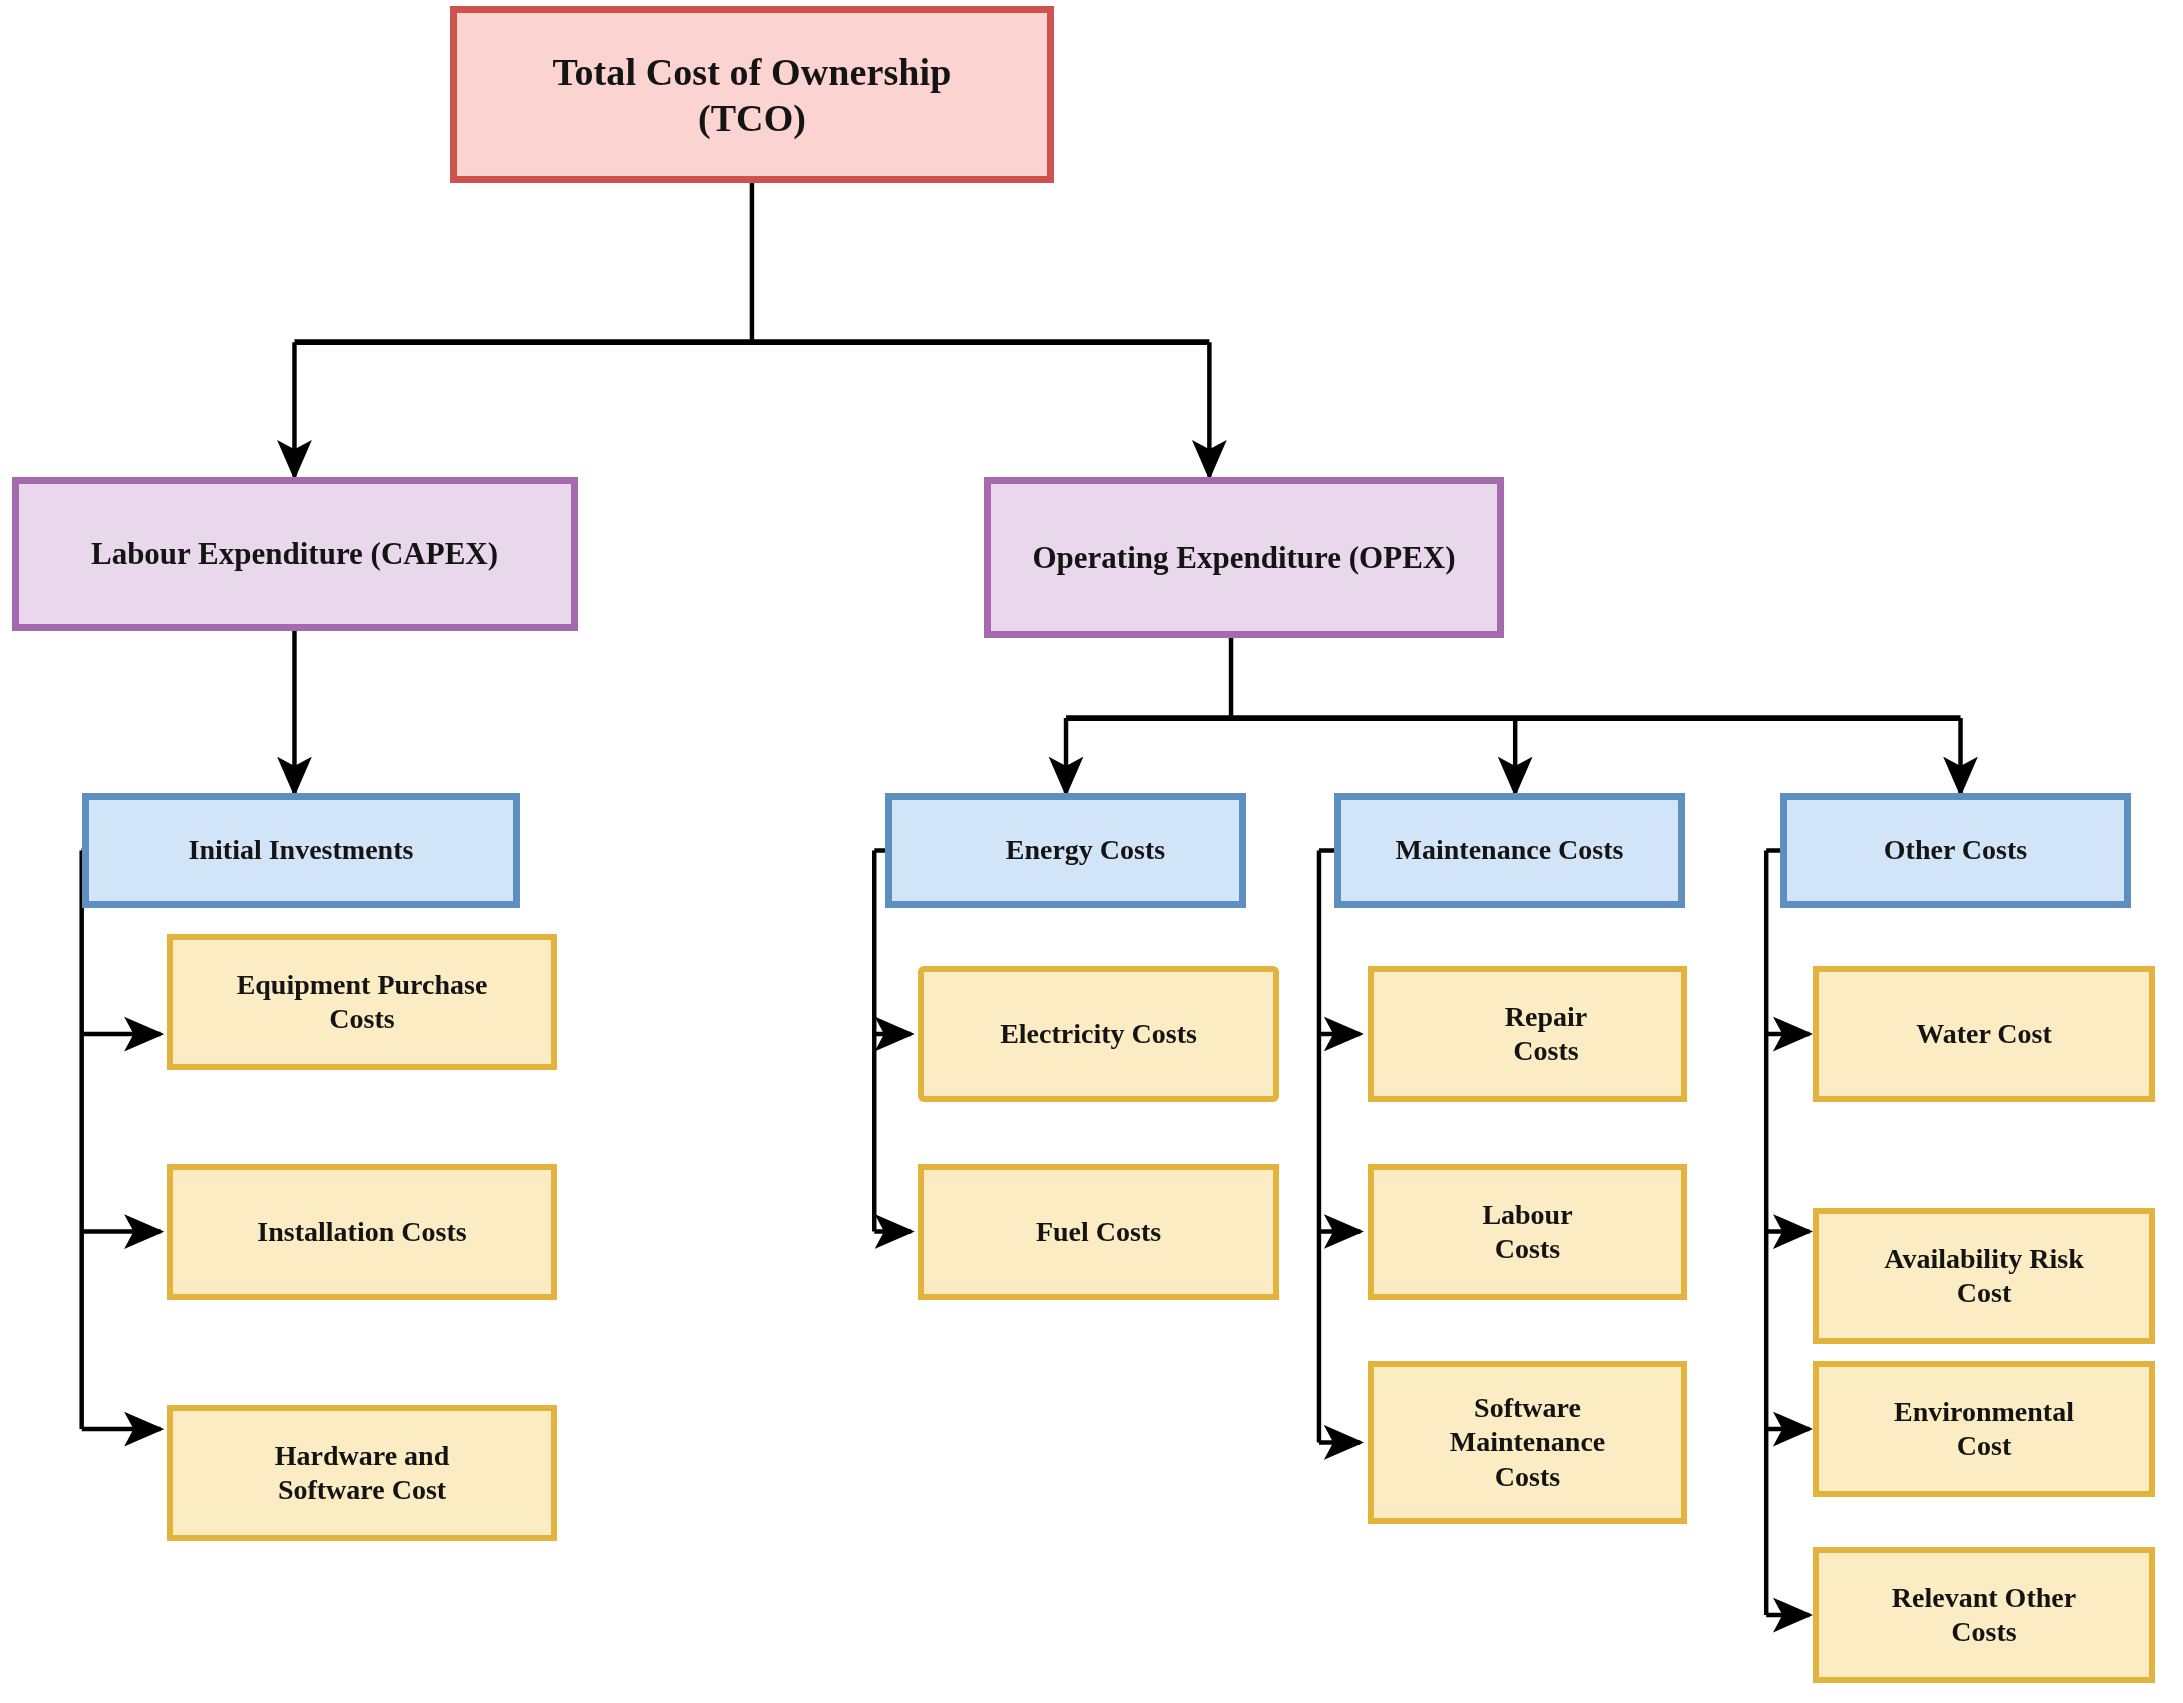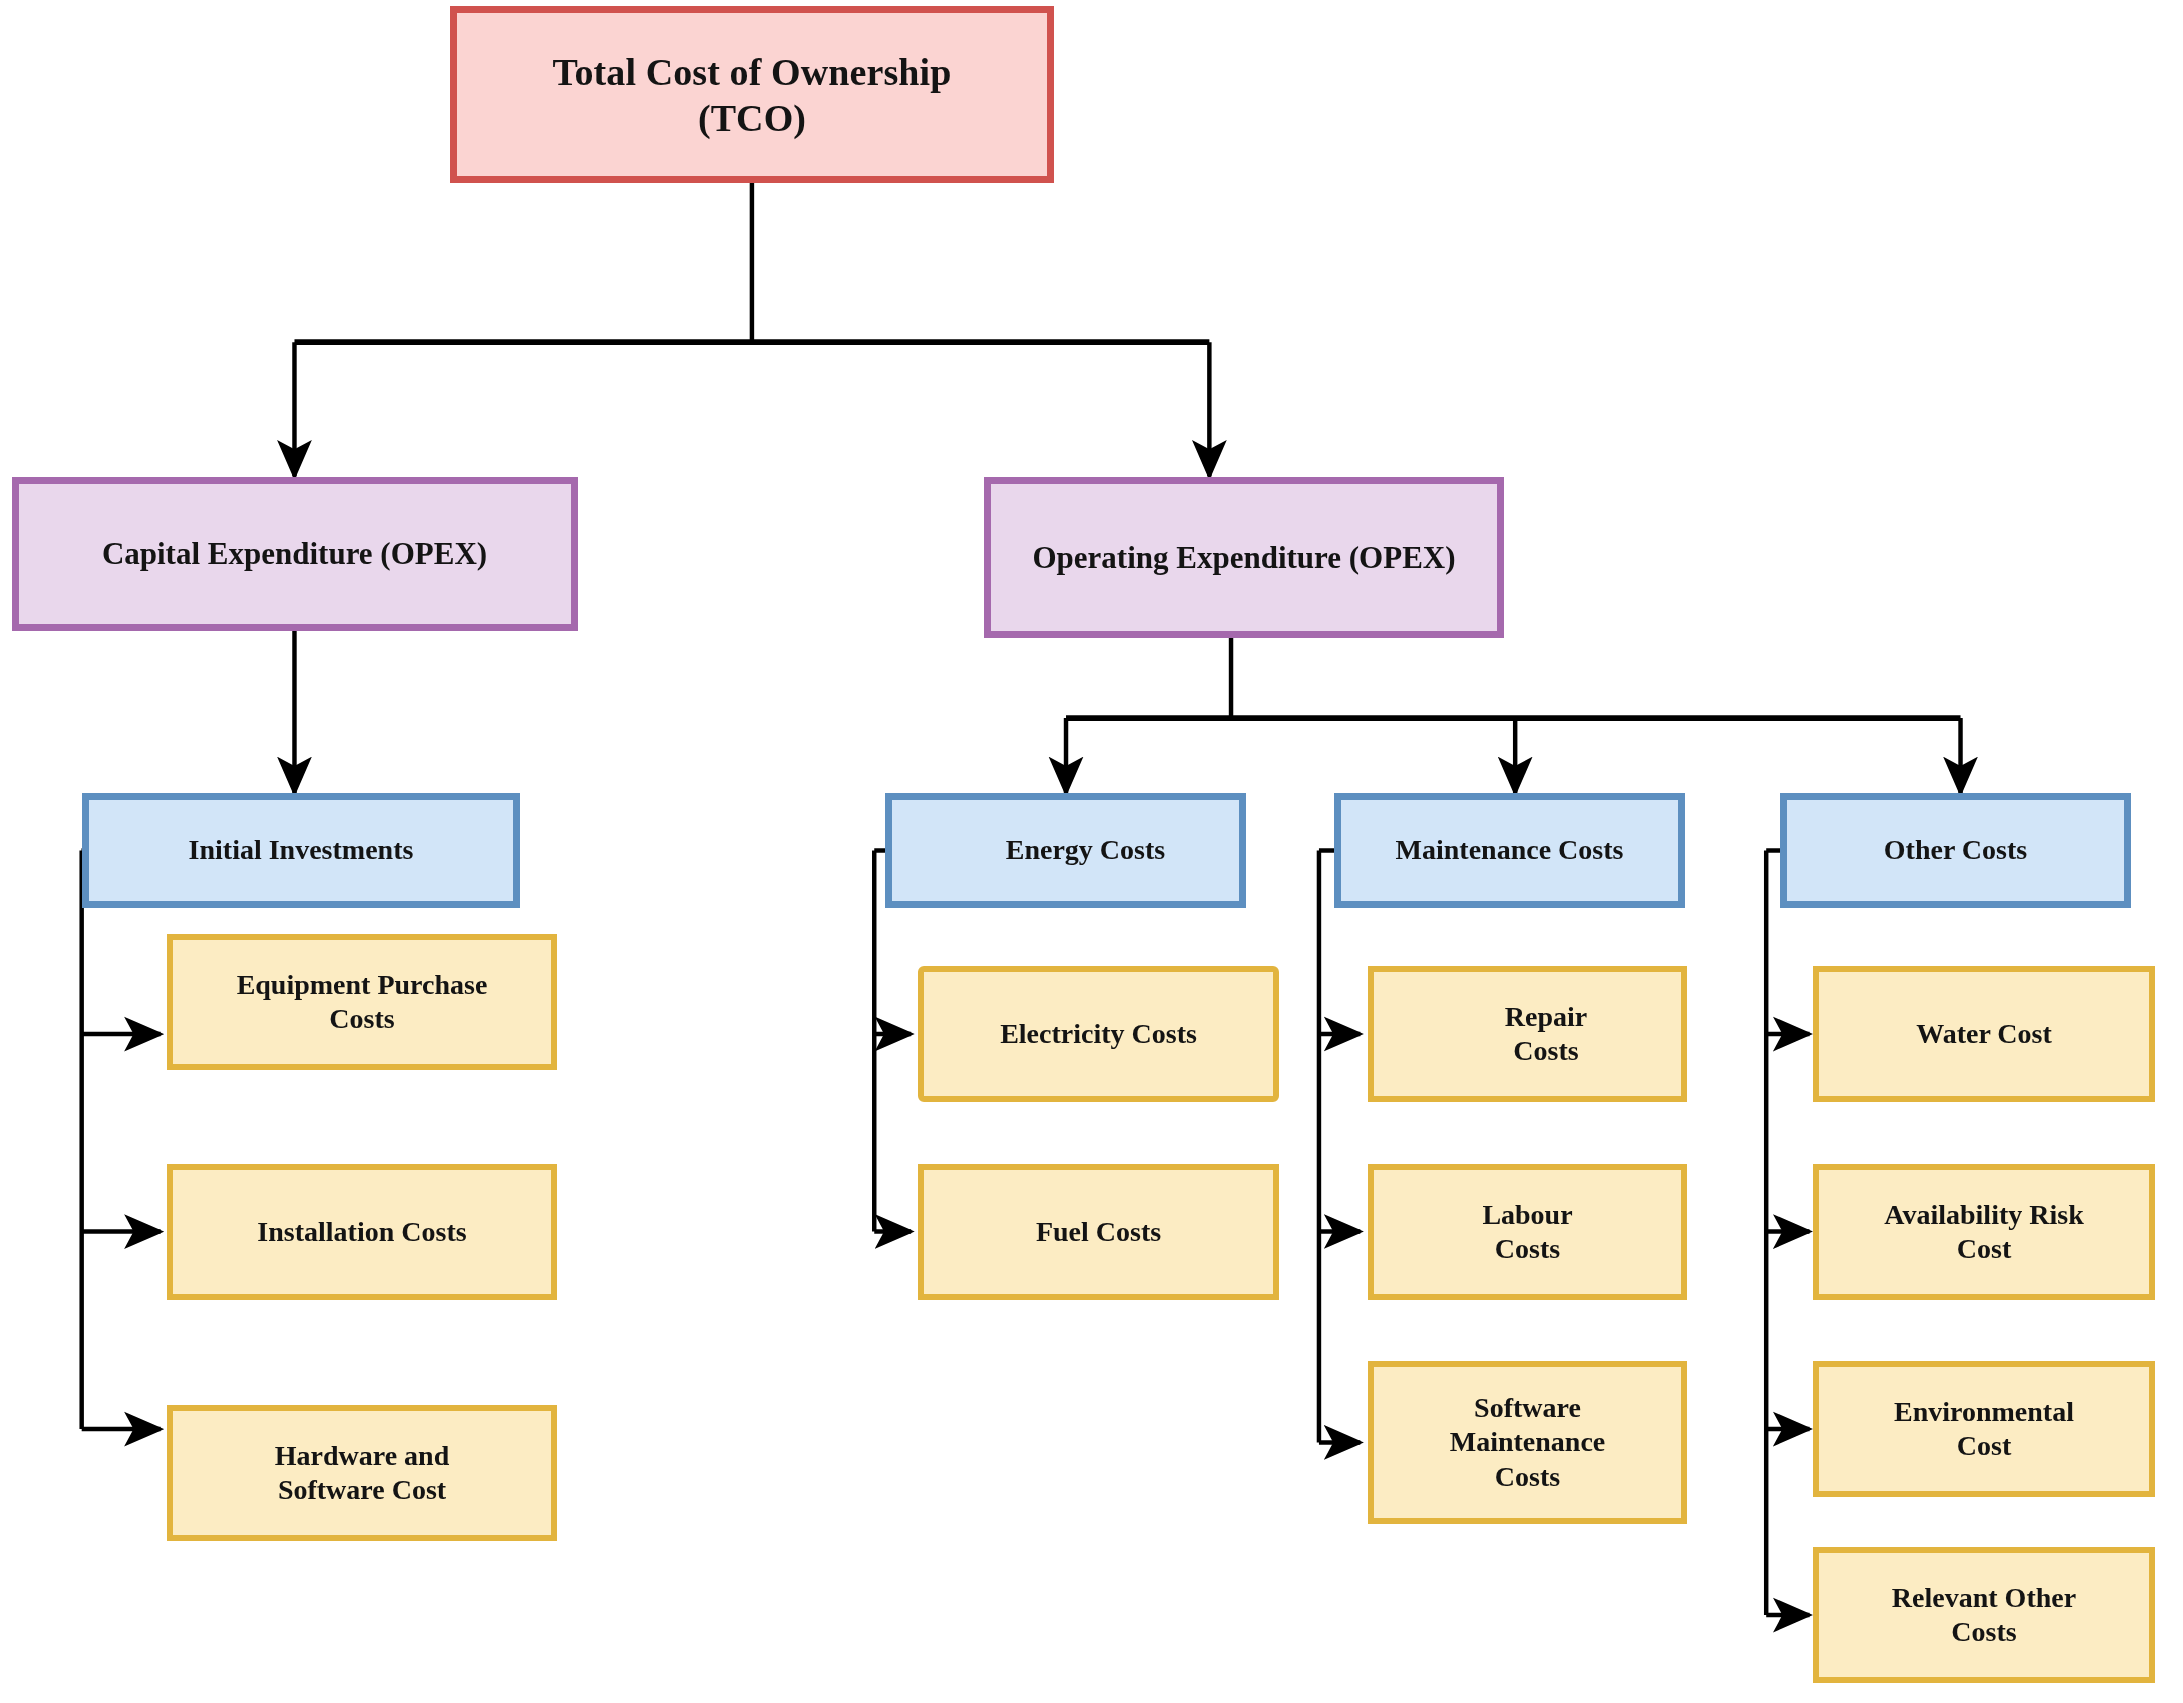--- a/index.html
+++ b/index.html
@@ -144,21 +144,21 @@
       <path d="M2772,2535 L2840,2535" stroke="#000000" stroke-width="7" fill="none" marker-end="url(#arrowhead)"></path>
     </g>
   </svg>
 
   <div class="node root" style="left:450px; top:6.4px; width:604px; height:177px;">
     <span class="node-label">Total Cost of Ownership
 (TCO)</span>
   </div>
 
   <div class="node level2" style="left:11.5px; top:477px; width:566px; height:154px;">
-    <span class="node-label">Capital Expenditure (OPEX)</span>
+    <span class="node-label">Labour Expenditure (CAPEX)</span>
   </div>
 
   <div class="node level2" style="left:957px; top:477px; width:520px; height:161px;margin-left:27px;">
     <span class="node-label">Operating Expenditure (OPEX)</span>
   </div>
 
   <div class="node category" style="left:82px; top:793px; width:438px; height:115px;">
     <span class="node-label">Initial Investments</span>
   </div>
 
@@ -209,21 +209,21 @@
   <div class="node leaf" style="left:1368px; top:1361px; width:319px; height:163px;">
     <span class="node-label">Software
 Maintenance
 Costs</span>
   </div>
 
   <div class="node leaf" style="left:1813px; top:966px; width:342px; height:136px;">
     <span class="node-label">Water Cost</span>
   </div>
 
-  <div class="node leaf" style="left:1813px; top:1164px; width:342px; height:136px;">
+  <div class="node leaf" style="left:1813px; top:1208px; width:342px; height:136px;">
     <span class="node-label">Availability Risk
 Cost</span>
   </div>
 
   <div class="node leaf" style="left:1813px; top:1361px; width:342px; height:136px;">
     <span class="node-label">Environmental
 Cost</span>
   </div>
 
   <div class="node leaf" style="left:1813px; top:1547px; width:342px; height:136px;">

